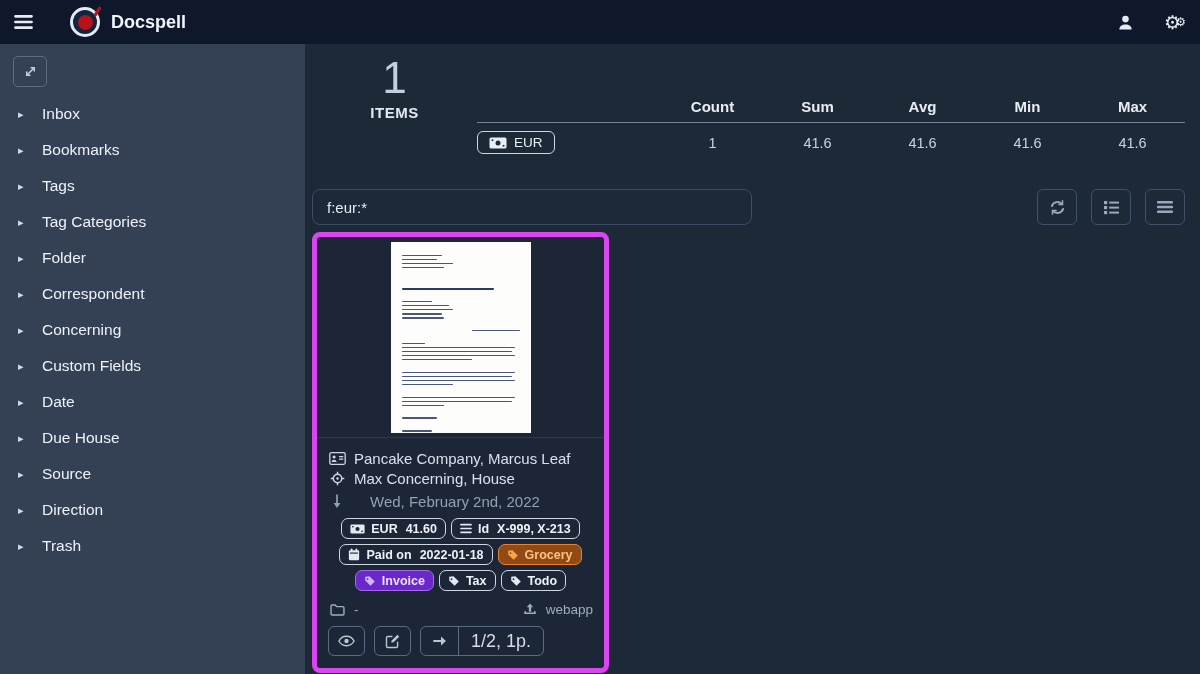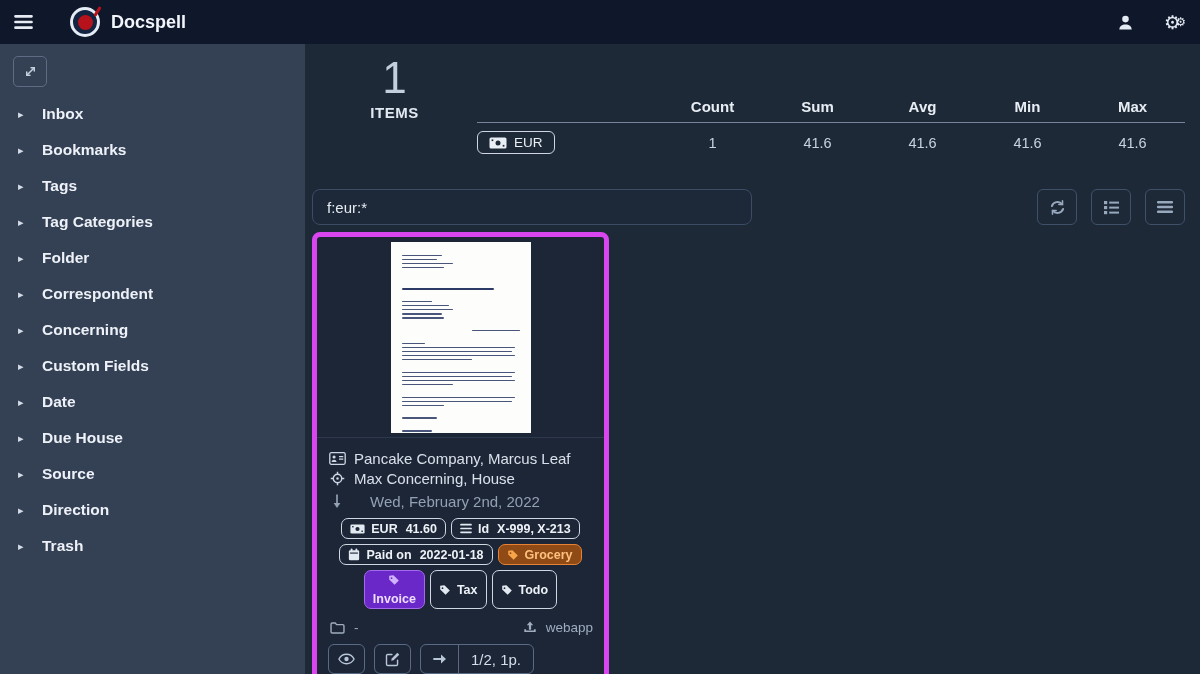--- a/index.html
+++ b/index.html
@@ -17,21 +17,21 @@
   .nav-ic { width:20px; height:20px; display:flex; align-items:center; justify-content:center; cursor:pointer; }
   .gears { font-size:19px; line-height:1; letter-spacing:-6px; }
 
   
   .content { flex:1; display:flex; min-height:0; }
   .sidebar { width:305px; flex:0 0 auto; background:#344155; padding-top:12px; }
   .expand-btn { width:34px; height:31px; margin-left:13px; border:1px solid #5d6b83; border-radius:5px; display:flex; align-items:center; justify-content:center; color:#c6d0dd; cursor:pointer; background:transparent; }
   .side-list { margin-top:9px; }
   .side-item { display:flex; align-items:center; gap:16px; padding:9px 18px; cursor:pointer; }
   .side-caret { color:#d3dbe5; font-size:11px; width:8px; }
-  .side-label { font-weight:bold; font-size:15.5px; color:#eef2f8; }
+  .side-label { font-weight:normal; font-size:15.5px; color:#eef2f8; }
 
   .main { flex:1; min-width:0; padding:10px 15px 0 7px; background:#1e2938; }
 
   
   .stats { display:flex; }
   .count-block { width:165px; flex:0 0 auto; text-align:center; padding-top:2px; }
   .count-num { font-size:44px; line-height:1; color:#c4cfde; font-weight:400; }
   .count-label { margin-top:4px; font-size:15px; font-weight:bold; color:#e2e9f1; letter-spacing:.5px; }
   .stats-table { flex:1;margin-top:44px; }
   .st-row { display:flex; align-items:center; }
@@ -66,32 +66,32 @@
   .item-title { font-size:17px; font-weight:bold; color:#f2f5fa; margin-top:7px; }
   .date-row { color:#93a1b4; margin-top:6px;gap:24px; }
 
   .badge-rows { margin-top:8px; }
   .badge-row { display:flex; justify-content:center; gap:5px; margin-top:5px; flex-wrap:nowrap; }
   .badge { display:inline-flex; align-items:center; gap:6px; border:1px solid #cfd7e3; border-radius:7px; padding:2.5px 8px; font-size:12.5px; font-weight:bold; color:#eef2f7; white-space:nowrap; cursor:pointer; }
   .badge .bic { display:flex; color:#e3e9f1; }
   .badge .bval { margin-left:2px; }
   .badge.orange { border-color:#e58234; background:#8f4a16; color:#ffc07e; }
   .badge.orange .bic { color:#f8a54a; }
-  .badge.purple { border-color:#a569f0; background:#6b28c9; color:#ecdfff;flex-direction:column; }
+  .badge.purple { border-color:#a569f0; background:#6b28c9; color:#ecdfff; }
   .badge.purple .bic { color:#d0b3fb; }
 
   .folder-row { display:flex; align-items:center; margin-top:11px; font-size:13.5px; color:#9fadbf; }
   .folder-left { display:flex; align-items:center; gap:8px; }
   .folder-right { margin-left:auto; display:flex; align-items:center; gap:7px; }
 
   .actions { display:flex; align-items:center; gap:9px; margin-top:9px; }
   .act-btn { height:30px; min-width:37px; border:1px solid #596a85; border-radius:6px; background:transparent; color:#b9c6d8; display:inline-flex; align-items:center; justify-content:center; cursor:pointer; }
   .act-group { display:inline-flex; align-items:stretch; border:1px solid #596a85; border-radius:6px; overflow:hidden; height:30px; }
   .act-seg { display:flex; align-items:center; justify-content:center; min-width:37px; color:#b9c6d8; cursor:pointer; }
-  .act-seg.text { border-left:1px solid #596a85; padding:0 12px; font-size:15px; color:#d4dde8; }
+  .act-seg.text { border-left:1px solid #596a85; padding:0 12px; font-size:18px; color:#d4dde8; }
 
   svg { display:block; }
 </style>
 </head>
 <body>
 
 <header class="navbar">
   <span class="hamburger">
     <svg width="19" height="16" viewBox="0 0 16 14">
         <path d="M1 2h14M1 7h14M1 12h14" stroke="currentColor" stroke-width="2.4" stroke-linecap="round"></path>

